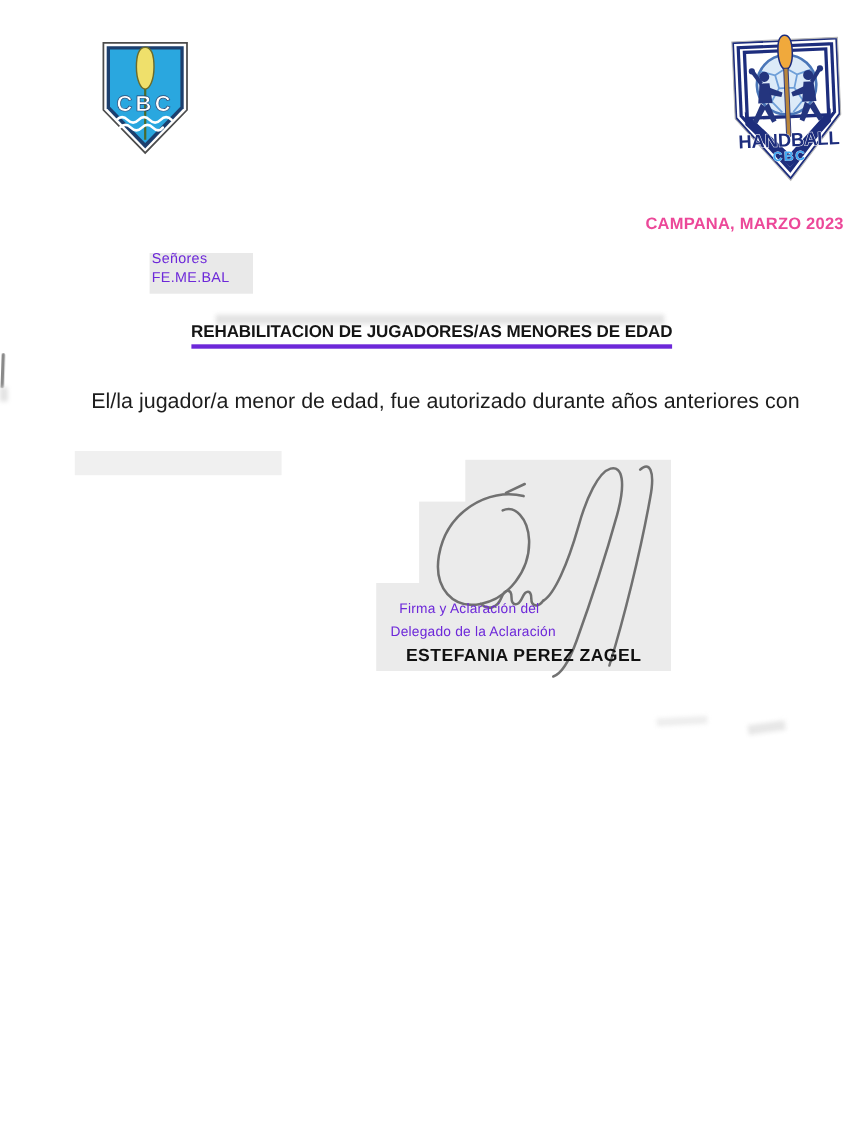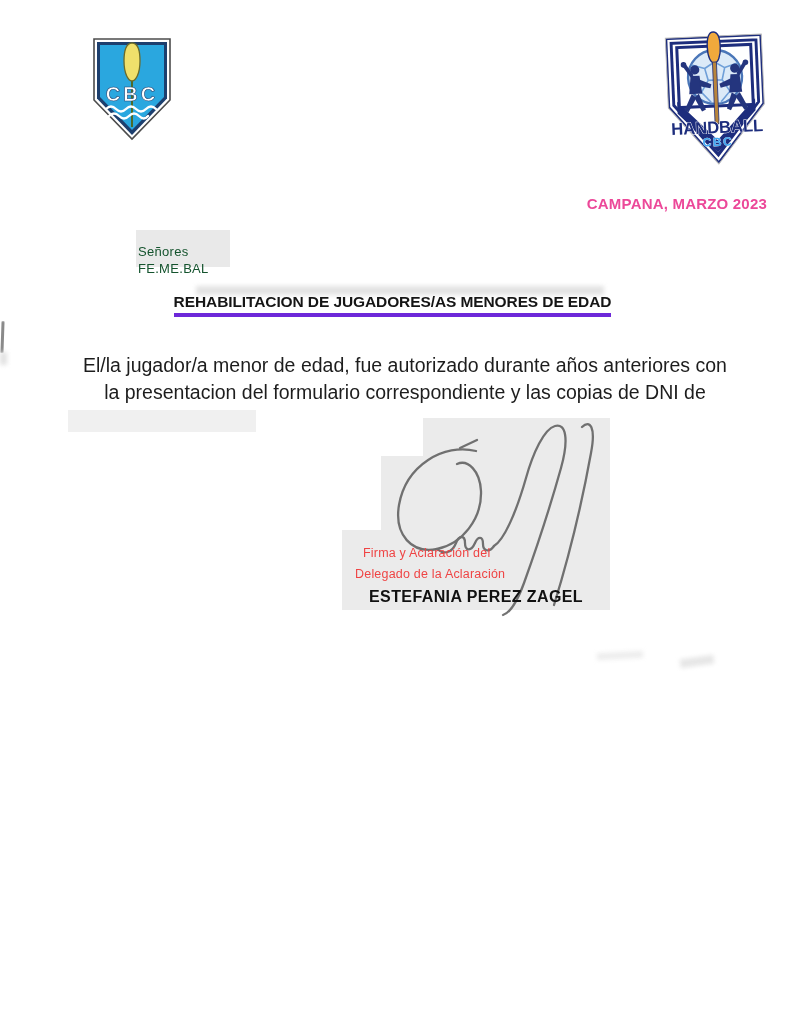--- a/index.html
+++ b/index.html
@@ -9,38 +9,38 @@
   }
   
   .patch{position:absolute;background:#e9e9e9;}
   .fuzz{position:absolute;filter:blur(2px);}
   
   .date{
     position:absolute;top:195px;right:18px;
     font-size:15px;font-weight:bold;letter-spacing:.2px;color:#ec4899;
   }
   .recipient{
-    position:absolute;left:138px;top:244px;
-    font-size:13px;line-height:16.5px;color:#14532d;letter-spacing:.3px;
+    position:absolute;left:138px;top:227px;
+    font-size:13px;line-height:16.5px;color:#6d28d9;letter-spacing:.3px;
   }
   .doc-title-wrap{
     position:absolute;left:0;top:293px;width:785px;text-align:center;
   }
   .doc-title{
     display:inline-block;font-size:15.5px;font-weight:bold;color:#151515;
     letter-spacing:-.1px;border-bottom:4px solid #6d28d9;padding-bottom:2px;
   }
   .body-text{
     position:absolute;left:83px;top:352px;
     font-size:19.5px;line-height:26.5px;color:#1d1d1d;white-space:nowrap;text-align:center;
   }
   
   .sig-caption{
     position:absolute;left:355px;top:543px;
-    font-size:12.5px;line-height:21px;color:#ef4444;letter-spacing:.2px;
+    font-size:12.5px;line-height:21px;color:#6d28d9;letter-spacing:.2px;
   }
   .sig-caption .l1{padding-left:8px;}
   .sig-name{
     position:absolute;left:369px;top:588px;
     font-size:16px;font-weight:bold;color:#111;letter-spacing:.4px;
   }
   .logo-left{position:absolute;left:92px;top:37px;width:80px;height:104px;}
   .logo-right{position:absolute;left:665px;top:30px;width:102px;height:137px;transform:rotate(-2.5deg);}
   .sig-svg{position:absolute;left:340px;top:413px;width:280px;height:212px;}
 </style>
@@ -116,21 +116,20 @@
     <div>Señores</div>
     <div>FE.ME.BAL</div>
   </div>
 
   <div class="doc-title-wrap">
     <span class="doc-title">REHABILITACION DE JUGADORES/AS MENORES DE EDAD</span>
   </div>
 
   <div class="body-text">
     <div>El/la jugador/a menor de edad, fue autorizado durante años anteriores con</div>
-    <div>la presentacion del formulario correspondiente y las copias de DNI de</div>
   </div>
 
   <svg class="sig-svg" viewBox="0 0 280 212">
     <g fill="none" stroke="#606060" stroke-width="2.3" stroke-linecap="round" opacity="0.88">
       <path d="M120 35 L137 27"></path>
       <path d="M136 38 C104 30 66 52 59 92 C54 122 72 141 97 136 C122 131 142 106 141 78 C140 58 128 46 117 51"></path>
       <path d="M97 136 C104 142 112 140 116 130 C119 122 125 122 125 130 C125 138 131 139 135 130 C138 123 143 123 143 131 C143 138 149 140 154 133"></path>
       <path d="M154 133 C164 127 176 100 186 65 C193 40 204 16 215 13 C226 10 229 26 221 55 C209 98 193 145 184 170 C176 192 169 200 163 202"></path>
       <path d="M242 14 C250 6 256 14 251 40 C242 90 227 150 214 192"></path>
     </g>

